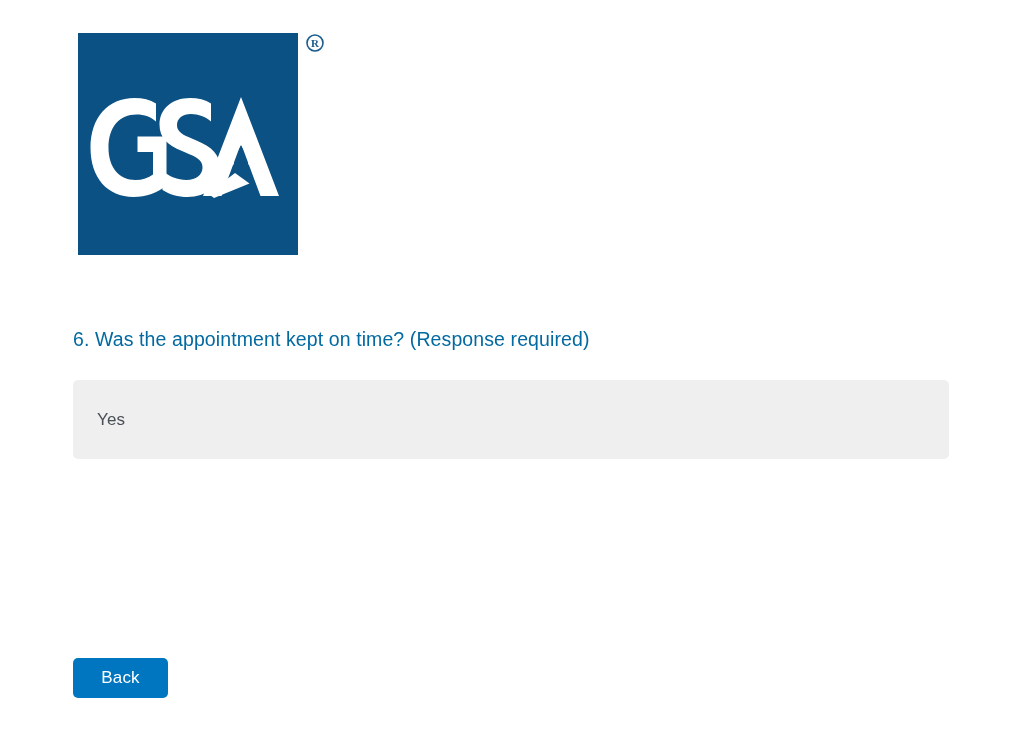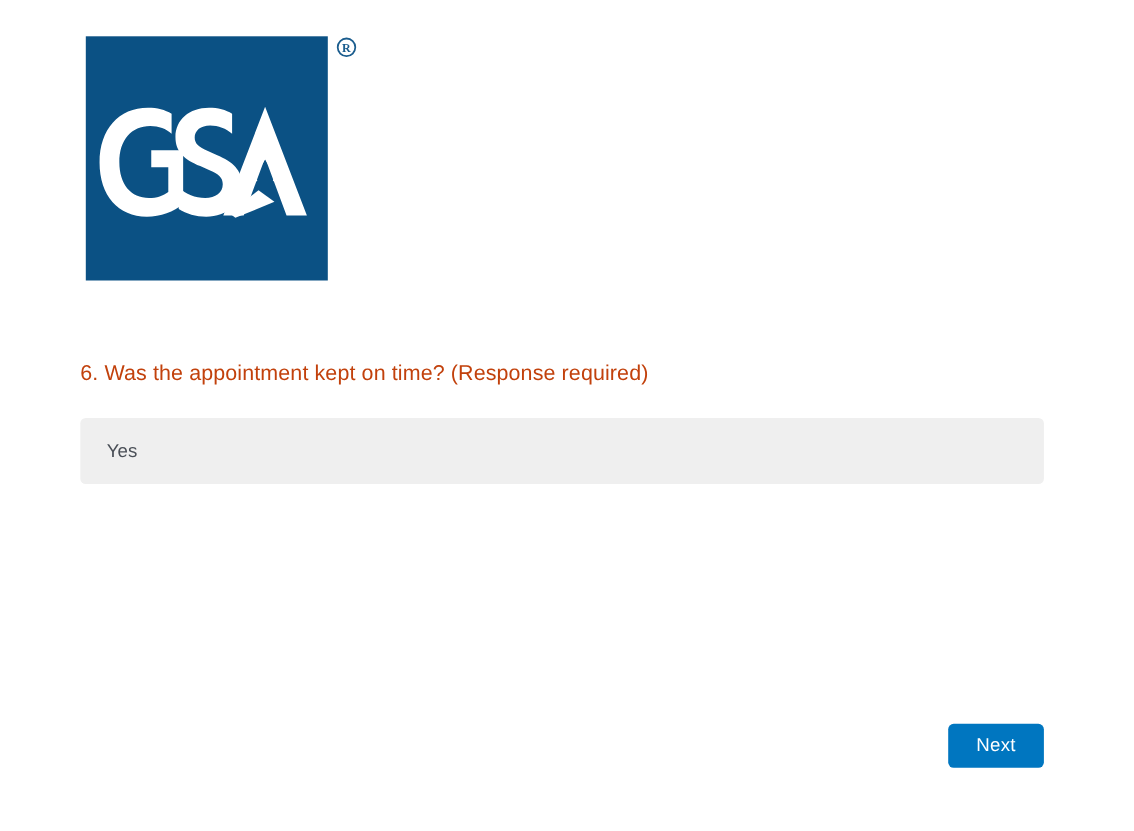--- a/index.html
+++ b/index.html
@@ -49,36 +49,36 @@
   }
   .logo-reg svg { display: block; }
 
   
   .question {
     position: absolute;
     left: 73px;
     top: 326px;
     font-size: 19.5px;
     line-height: 26px;
-    color: #c2410c;
+    color: #0369a1;
     letter-spacing: 0.1px;
     white-space: nowrap;
   }
 
   
   .options {
     position: absolute;
     left: 73px;
     top: 380px;
     width: 876px;
   }
   .option {
     box-sizing: border-box;
     width: 876px;
-    height: 60px;
+    height: 79px;
     background: #efefef;
     border-radius: 5px;
     display: flex;
     align-items: center;
     padding-left: 24px;
     margin-bottom: 8px;
     cursor: pointer;
   }
   .option-label {
     font-size: 17px;
@@ -171,14 +171,14 @@
 <div class="options">
 
   <div class="option">
     <span class="option-label">Yes</span>
   </div>
 
 
 </div>
 
 <div class="footer">
-  <button class="btn btn-next">Next</button>
+  <button class="btn btn-back">Back</button>
 </div>
 
 </body></html>

